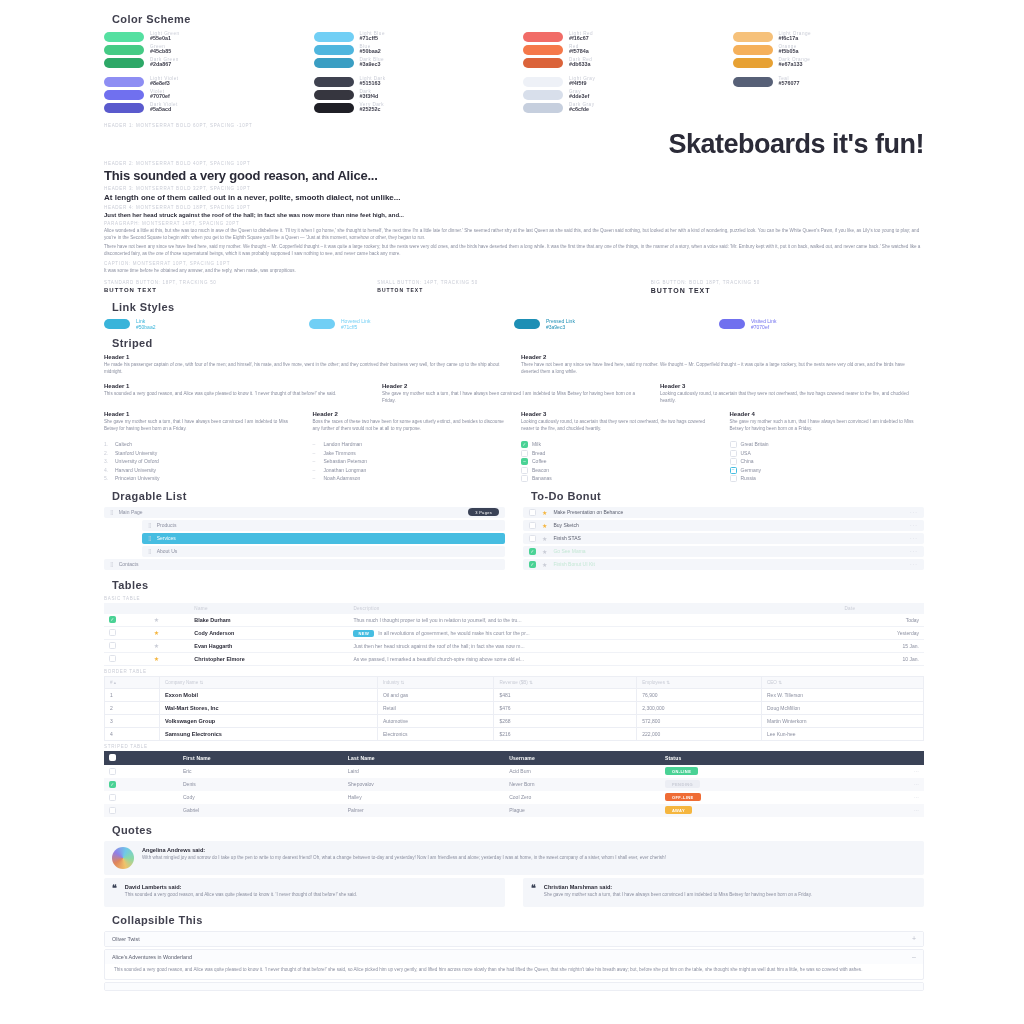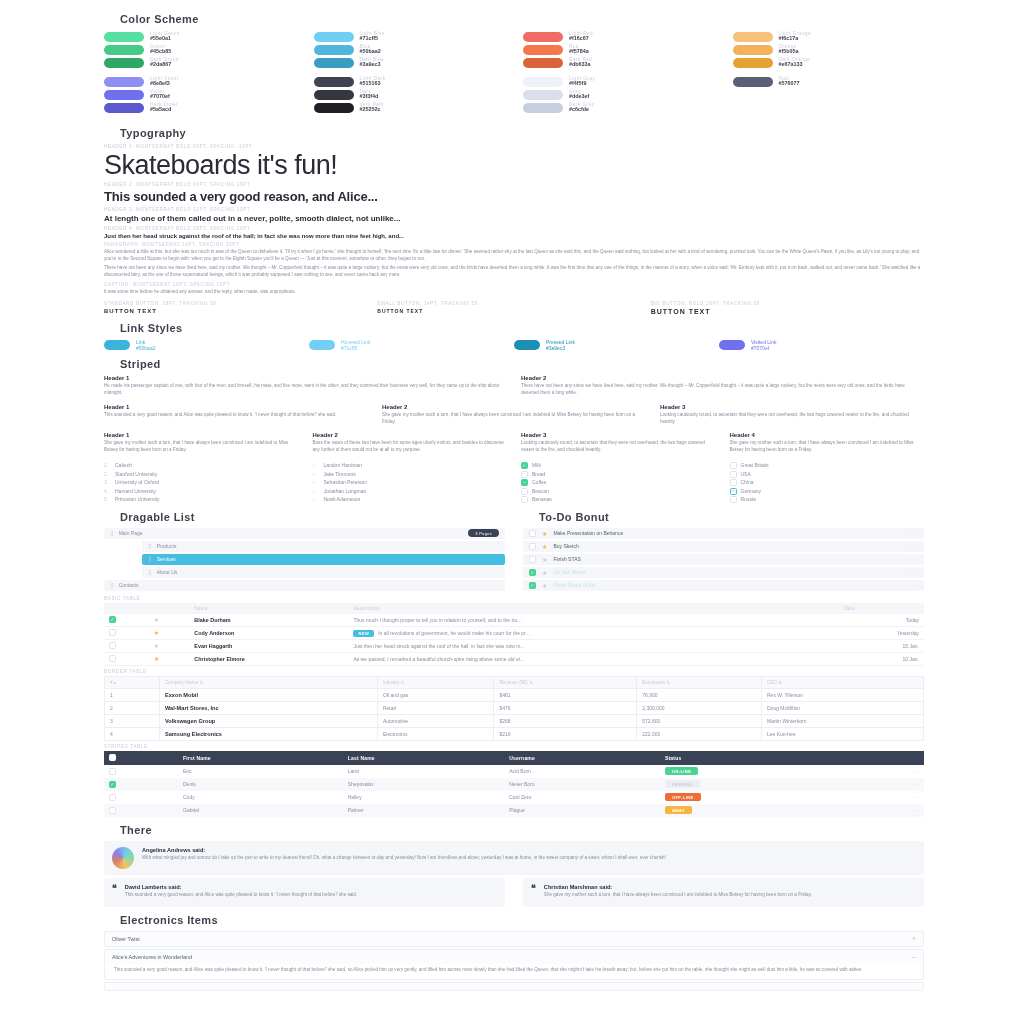--- a/index.html
+++ b/index.html
@@ -2,33 +2,33 @@
 <html><head>
 <meta charset="utf-8">
 <style>
   * { box-sizing: border-box; margin:0; padding:0; }
   body {
     width:1024px; height:1024px; background:#ffffff;
     font-family:"Liberation Sans", sans-serif; color:#3f3f4d;
     font-size:6px; overflow:hidden;
   }
   .page { padding:6px 100px 0 104px; }
-  h2.sec { font-size:11px; font-weight:700; color:#3f3f4d; letter-spacing:.4px; margin:7px 16px 5px; }
+  h2.sec { font-size:11px; font-weight:700; color:#3f3f4d; letter-spacing:.4px; margin:7px 8px 5px; }
   .sublbl { font-size:4.5px; color:#c9ccd6; letter-spacing:.7px; text-transform:uppercase; margin:3px 0 2px; }
 
   
   .cs-grid { display:grid; grid-template-columns:repeat(4,1fr); gap:0 18px; }
   .cs-block { margin-bottom:6px; }
   .cs-row { display:flex; align-items:center; gap:6px; height:13px; }
   .dot { width:40px; height:10px; border-radius:8px; flex:0 0 40px; }
   .cs-nm { font-size:4.6px; color:#c9ccd6; letter-spacing:.5px; line-height:1.1; }
   .cs-hex { font-size:5.4px; font-weight:700; color:#3f3f4d; line-height:1.1; }
 
   
-  .h1big { font-size:27px; font-weight:400; letter-spacing:-.5px; color:#2b2b38; line-height:1.05; }
+  .h1big { font-size:27px; font-weight:700; letter-spacing:-.5px; color:#2b2b38; line-height:1.05;text-align:right; }
   .h2big { font-size:13px; font-weight:700; color:#2b2b38; letter-spacing:-.2px; }
   .h3big { font-size:8px; font-weight:700; color:#2b2b38; }
   .h4big { font-size:6px; font-weight:700; color:#2b2b38; }
   .para { font-size:4.6px; color:#8b8fa0; line-height:1.5; margin:2px 0; }
   .caption { font-size:4.6px; color:#8b8fa0; }
   .btnrow { display:grid; grid-template-columns:repeat(3,1fr); margin-top:4px; }
   .btntxt { font-size:6px; font-weight:700; letter-spacing:1px; color:#2b2b38; }
 
   
   .links { display:grid; grid-template-columns:repeat(4,1fr); }
@@ -279,21 +279,20 @@
         <div class="cs-row">
           <div class="dot" style="background: rgb(87, 96, 119);"></div>
           <div>
             <div class="cs-nm">Teal</div>
             <div class="cs-hex">#576077</div>
           </div>
         </div>
       </div>
     </div>
 
-  <h2 class="sec">Typography</h2>
   <div id="typoRows">
       <div class="sublbl">HEADER 1: MONTSERRAT BOLD 60PT, SPACING -10PT</div>
       <div class="h1big">Skateboards it's fun!</div>
       <div class="sublbl">HEADER 2: MONTSERRAT BOLD 40PT, SPACING 10PT</div>
       <div class="h2big">This sounded a very good reason, and Alice...</div>
       <div class="sublbl">HEADER 3: MONTSERRAT BOLD 32PT, SPACING 10PT</div>
       <div class="h3big">At length one of them called out in a never, polite, smooth dialect, not unlike...</div>
       <div class="sublbl">HEADER 4: MONTSERRAT BOLD 18PT, SPACING 10PT</div>
       <div class="h4big">Just then her head struck against the roof of the hall; in fact she was now more than nine feet high, and...</div>
     </div>
@@ -541,20 +540,21 @@
           <div class="todo done">
             <div class="cbx on">✓</div>
             <span class="star gray">★</span>
             <span>Finish Bonut UI Kit</span>
             <span class="dots">···</span>
           </div>
         </div>
     </div>
   </div>
 
+  <h2 class="sec">Tables</h2>
   <div class="sublbl">Basic Table</div>
   <table class="t-basic">
     <thead>
         <tr id="bthead">
           <th></th>
           <th></th>
           <th>Name</th>
           <th>Description</th>
           <th>Date</th>
         </tr>
@@ -698,21 +698,21 @@
           </td>
           <td>Gabriel</td>
           <td>Palmer</td>
           <td>Plague</td>
           <td><span class="pill p-away">AWAY</span></td>
           <td style="text-align: right; color: rgb(201, 204, 214);">···</td>
         </tr>
       </tbody>
   </table>
 
-  <h2 class="sec">There</h2>
+  <h2 class="sec">Quotes</h2>
   <div class="qbig">
     <div class="avatar"></div>
     <div>
       <div class="qname">Angelina Andrews said:</div>
       <div class="para">With what mingled joy and sorrow do I take up the pen to write to my dearest friend! Oh, what a change between to-day and yesterday! Now I am friendless and alone; yesterday I was at home, in the sweet company of a sister, whom I shall ever, ever cherish!</div>
     </div>
   </div>
   <div class="two" style="margin-top:3px" id="smallQ">
       <div class="qsmall">
         <div class="qmark">❝</div>
@@ -723,21 +723,21 @@
       </div>
       <div class="qsmall">
         <div class="qmark">❝</div>
         <div>
           <div class="qname">Christian Marshman said:</div>
           <div class="para">She gave my mother such a turn, that I have always been convinced I am indebted to Miss Betsey for having been born on a Friday.</div>
         </div>
       </div>
     </div>
 
-  <h2 class="sec">Electronics Items</h2>
+  <h2 class="sec">Collapsible This</h2>
   <div id="accList">
       <div class="acc">
         <div class="acc-h">
           <span>Oliver Twist</span>
           <span class="sign">+</span>
         </div>
       </div>
       <div class="acc">
         <div class="acc-h">
           <span>Alice's Adventures in Wonderland</span>

